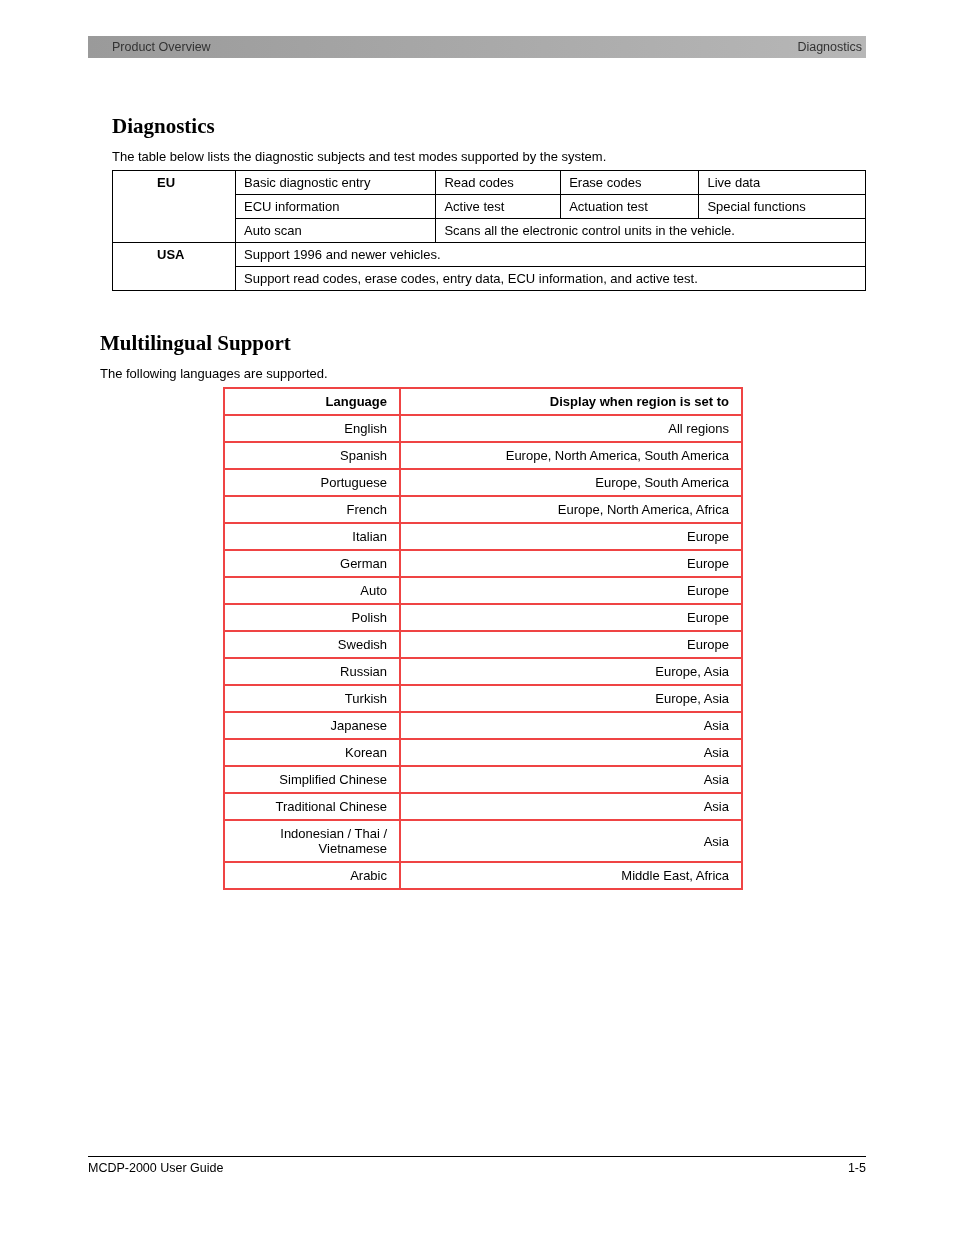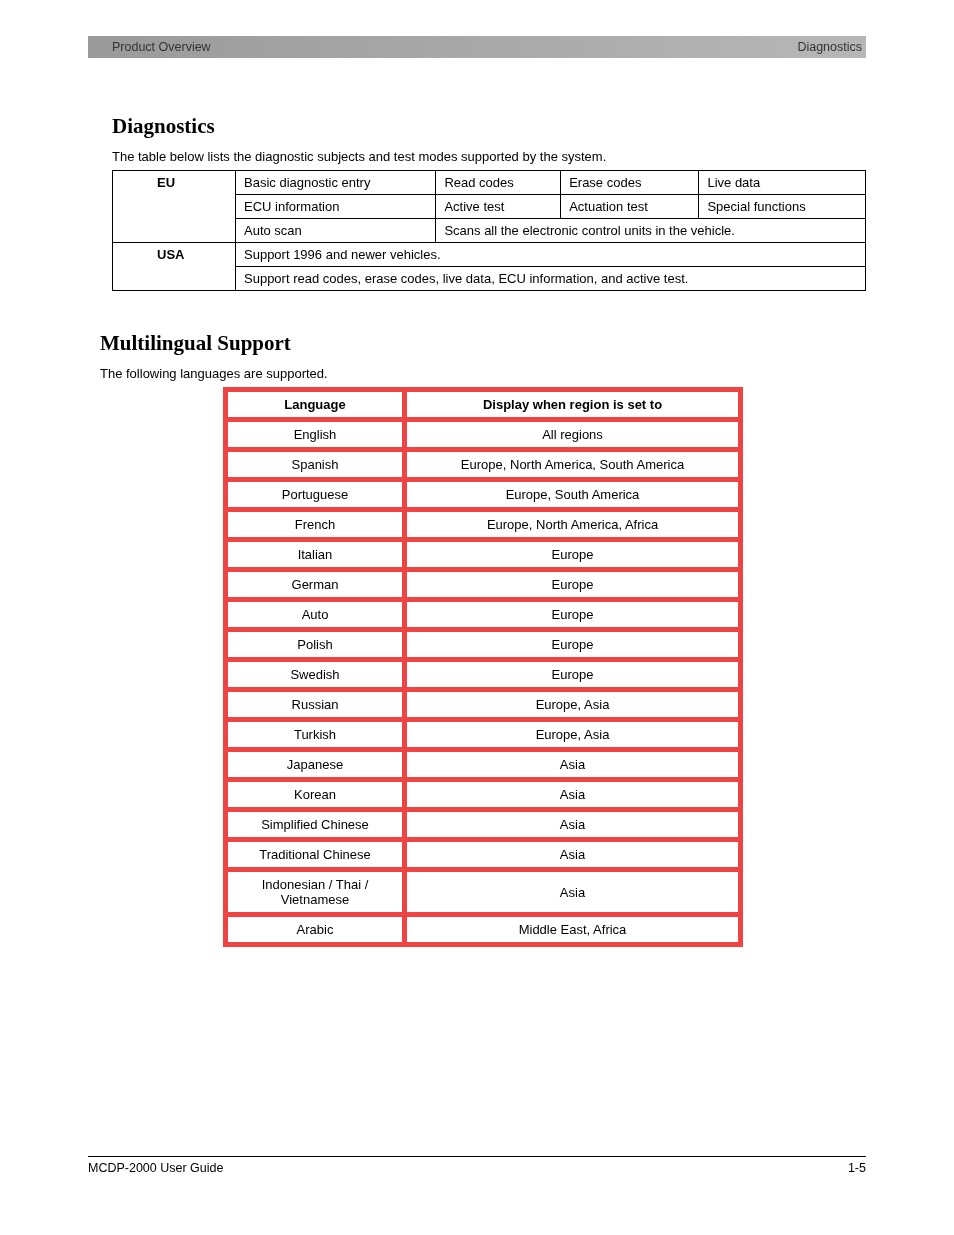--- a/index.html
+++ b/index.html
@@ -88,23 +88,23 @@
   .t2-wrap {
     display: flex;
     justify-content: center;
   }
   .t2 {
     border-collapse: collapse;
     font-size: 13px;
     width: 520px;
   }
   .t2 th, .t2 td {
-    border: 5px solid #ef4444;
+    border: 2px solid #ef4444;
     padding: 5px 12px;
-    text-align: center;
+    text-align: right;
     font-weight: normal;
   }
   .t2 thead th {
     font-weight: bold;
   }
   .t2 td.lang {
     width: 150px;
   }
 
   .footer {
@@ -152,21 +152,21 @@
     </tr>
     <tr>
       <td>Auto scan</td>
       <td colspan="3">Scans all the electronic control units in the vehicle.</td>
     </tr>
     <tr>
       <th class="row-head" rowspan="2">USA</th>
       <td colspan="4">Support 1996 and newer vehicles.</td>
     </tr>
     <tr>
-      <td colspan="4">Support read codes, erase codes, live data, ECU information, and active test.</td>
+      <td colspan="4">Support read codes, erase codes, entry data, ECU information, and active test.</td>
     </tr>
   </tbody>
     </table>
 
   <div class="sec2">
     <h2>Multilingual Support</h2>
     <p class="caption">The following languages are supported.</p>
 
     <div class="t2-wrap">
       <table class="t2">

